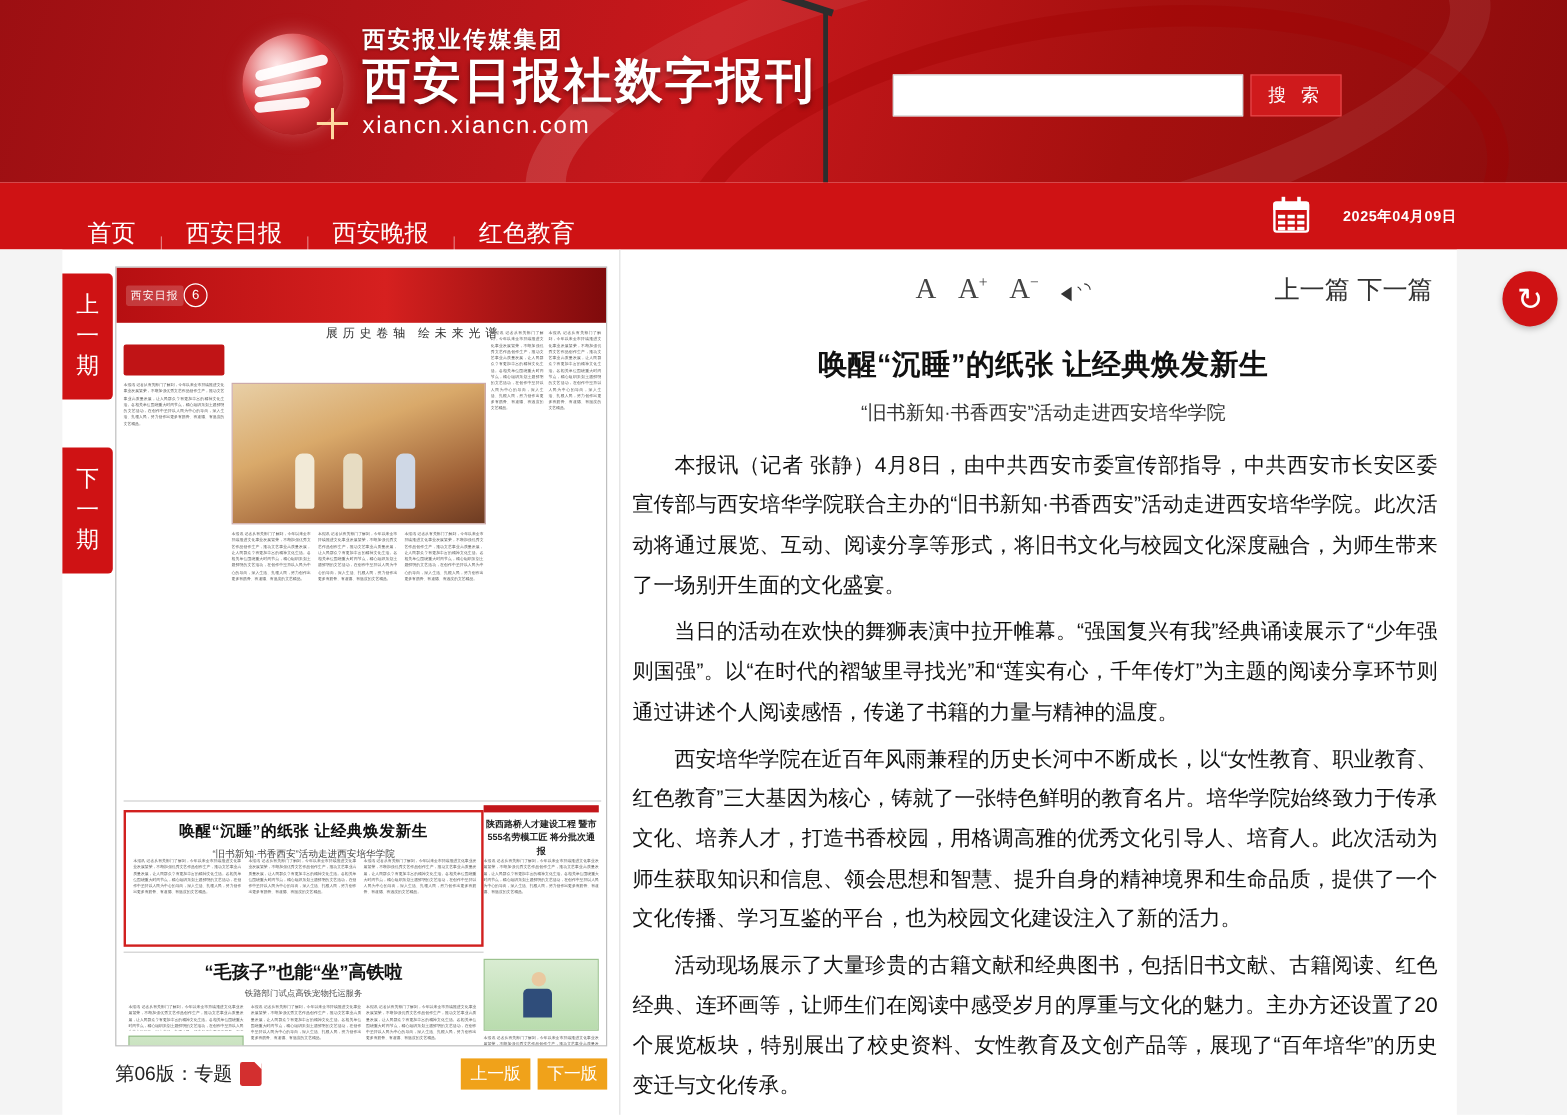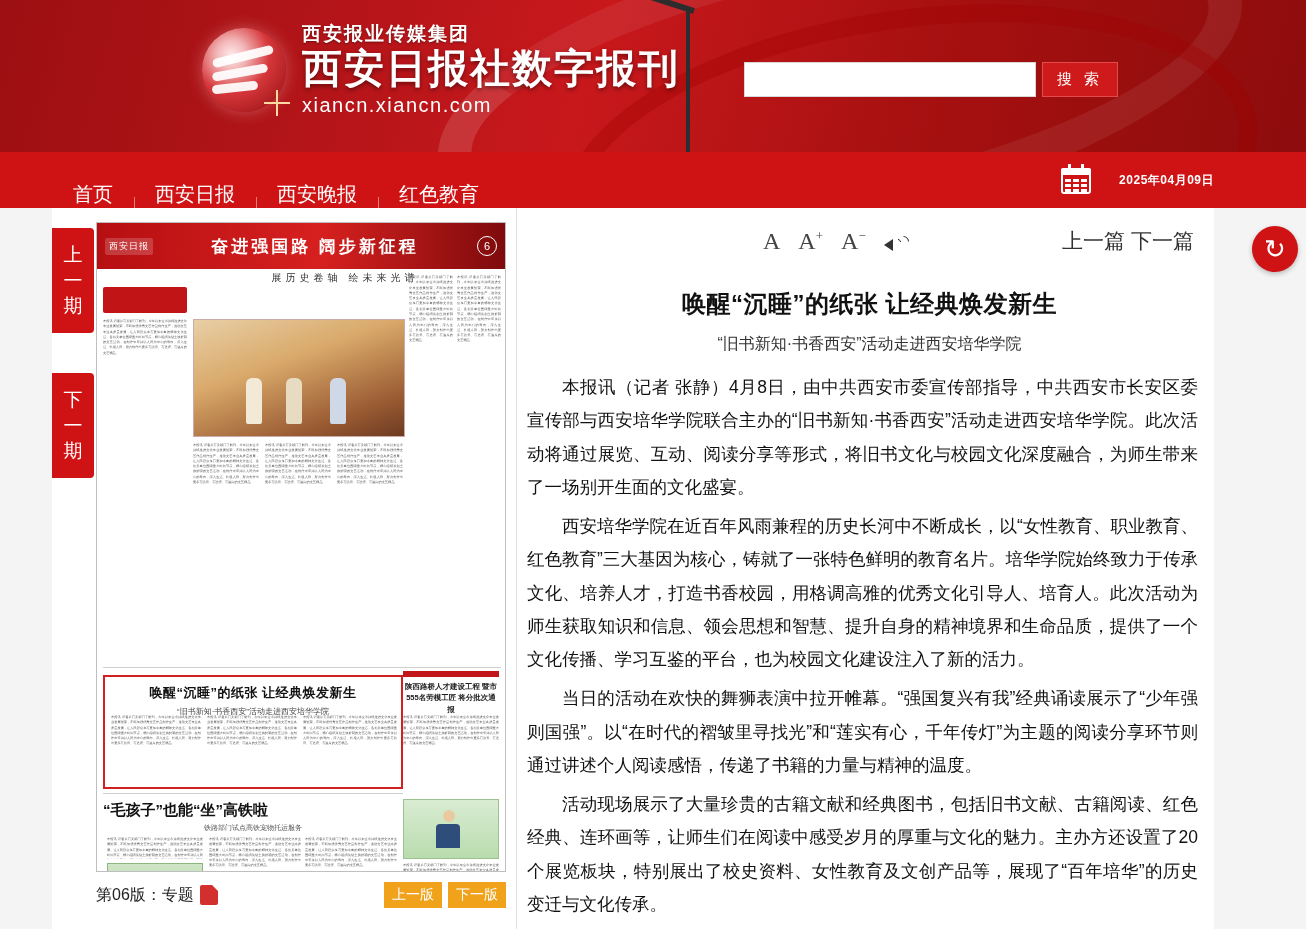--- a/index.html
+++ b/index.html
@@ -304,21 +304,21 @@
     font-size: 13px; font-weight: bold; color: #111;
     margin-top: 7px;
     letter-spacing: .5px;
   }
   .highlight-box .hb-sub {
     text-align: center;
     font-size: 8px; color: #444; margin-top: 4px;
   }
   .pp-bottom-title {
     position: absolute; left: 6px; top: 578px;
-    width: 300px; 
+    width: 300px; text-align: center;
     font-size: 15px; font-weight: bold; color: #111;
   }
   .pp-bottom-sub {
     position: absolute; left: 6px; top: 600px;
     width: 300px; text-align: center;
     font-size: 7px; color: #555;
   }
   .pp-green1 {
     position: absolute; right: 6px; top: 576px;
     width: 96px; height: 60px;
@@ -528,21 +528,20 @@
   <div class="rail-left"></div>
   <div class="rail-right"></div>
 
   <div class="prev-issue">上一期</div>
   <div class="next-issue">下一期</div>
 
   <div class="paper-panel">
     <div class="paper-img">
       <div class="pp-masthead">
         <div class="mh-logo">西安日报</div>
-        <div class="mh-title">奋进强国路 阔步新征程</div>
         <div class="mh-num">6</div>
       </div>
 
       <div class="pp-redblock"></div>
 
       <div class="pp-head1">
         <div class="l1">展历史卷轴 绘未来光谱</div>
       </div>
 
       <div class="pp-photo">
@@ -620,22 +619,22 @@
         <span>上一篇</span>
         <span>下一篇</span>
       </div>
     </div>
 
     <div class="art-title">唤醒“沉睡”的纸张 让经典焕发新生</div>
     <div class="art-sub">“旧书新知·书香西安”活动走进西安培华学院</div>
 
     <div class="art-body">
       <p>本报讯（记者 张静）4月8日，由中共西安市委宣传部指导，中共西安市长安区委宣传部与西安培华学院联合主办的“旧书新知·书香西安”活动走进西安培华学院。此次活动将通过展览、互动、阅读分享等形式，将旧书文化与校园文化深度融合，为师生带来了一场别开生面的文化盛宴。</p>
+      <p>当日的活动在欢快的舞狮表演中拉开帷幕。“强国复兴有我”经典诵读展示了“少年强则国强”。以“在时代的褶皱里寻找光”和“莲实有心，千年传灯”为主题的阅读分享环节则通过讲述个人阅读感悟，传递了书籍的力量与精神的温度。</p>
       <p>西安培华学院在近百年风雨兼程的历史长河中不断成长，以“女性教育、职业教育、红色教育”三大基因为核心，铸就了一张特色鲜明的教育名片。培华学院始终致力于传承文化、培养人才，打造书香校园，用格调高雅的优秀文化引导人、培育人。此次活动为师生获取知识和信息、领会思想和智慧、提升自身的精神境界和生命品质，提供了一个文化传播、学习互鉴的平台，也为校园文化建设注入了新的活力。</p>
-      <p>当日的活动在欢快的舞狮表演中拉开帷幕。“强国复兴有我”经典诵读展示了“少年强则国强”。以“在时代的褶皱里寻找光”和“莲实有心，千年传灯”为主题的阅读分享环节则通过讲述个人阅读感悟，传递了书籍的力量与精神的温度。</p>
       <p>活动现场展示了大量珍贵的古籍文献和经典图书，包括旧书文献、古籍阅读、红色经典、连环画等，让师生们在阅读中感受岁月的厚重与文化的魅力。主办方还设置了20个展览板块，特别展出了校史资料、女性教育及文创产品等，展现了“百年培华”的历史变迁与文化传承。</p>
       <p>此次活动不仅为全体师生提供了便捷的购书渠道和优秀读物，还搭建了连接历史与当下、知识与实践的桥梁，进一步满足广大师生的精神文化需求。此外，活动还设置了二手图书交易区，鼓励师生践行低碳生活，推动旧书资源节约利用。</p>
 
     </div>
   </div>
 
   <div class="back-btn">↻</div>
 </div>
 
 </body></html>

